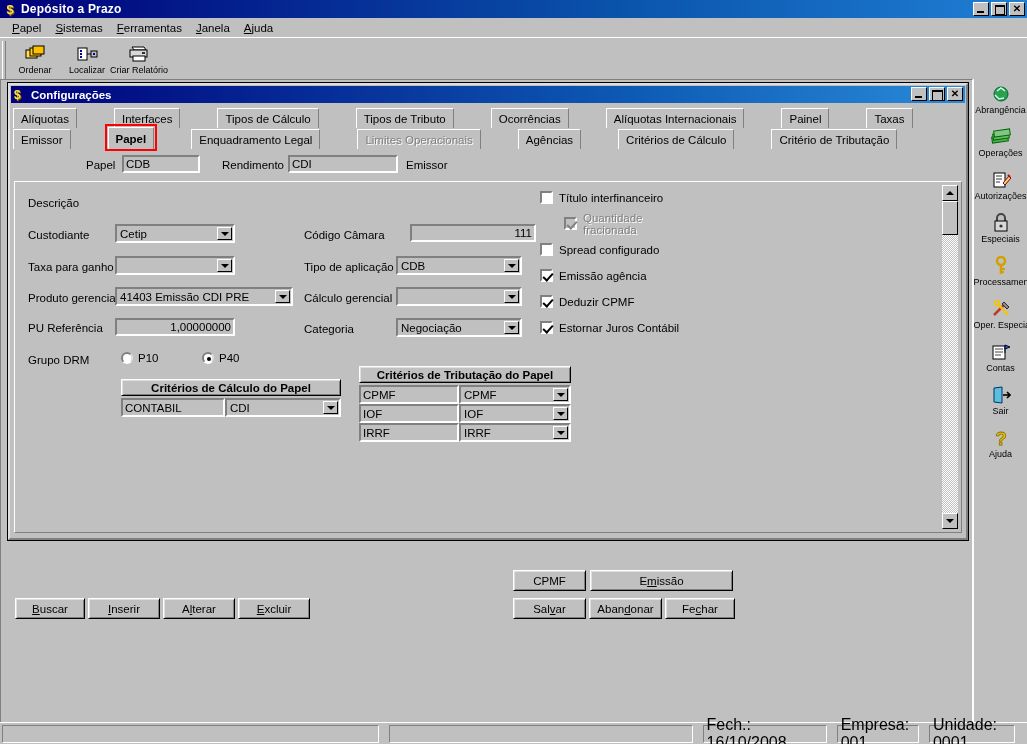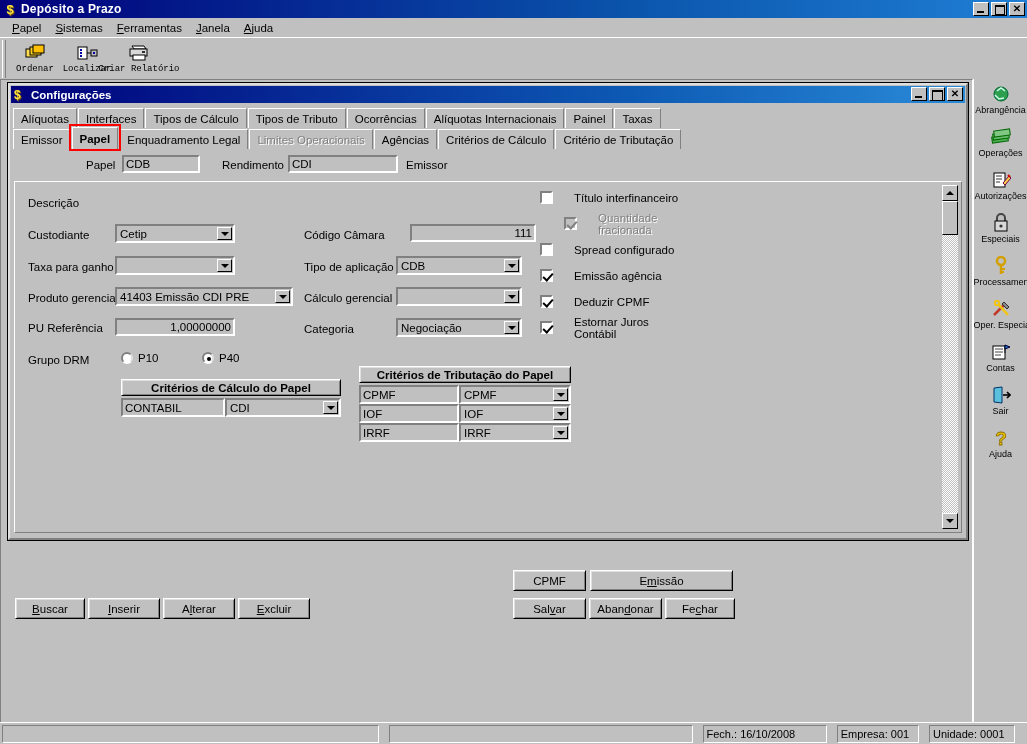--- a/index.html
+++ b/index.html
@@ -54,21 +54,21 @@
     background: #c0c0c0; display: flex; align-items: center; padding-left: 5px;
   }
   .menu-item { padding: 2px 7px; font-size: 11.5px; }
   .menu-item u { text-decoration: underline; }
 
   
   .toolbar {
     position: absolute; left: 0; top: 37px; width: 1027px; height: 42px;
     background: #c0c0c0;
     border-top: 1px solid #fff;
-    display: flex; align-items: center; padding-top: 1px; font-family: Liberation Mono, monospace;
+    display: flex; align-items: flex-end; padding-top: 1px;
   }
   .grip {
     width: 4px; height: 38px; margin: 0 3px 0 2px;
     border-left: 1px solid #fff; border-right: 1px solid #808080;
   }
   .tool-btn {
     width: 52px; height: 38px; display: flex; flex-direction: column;
     align-items: center; justify-content: flex-start; padding-top: 2px;
     background: transparent; border: 1px solid transparent;
   }
@@ -97,21 +97,21 @@
     height: 17px; margin: 1px;
     background: linear-gradient(to right, #00007b 0%, #0d5ab4 65%, #2a8ad8 100%);
     display: flex; align-items: center; padding-left: 3px; position: relative;
   }
   .child-tb .tb-icon { width:13px; color:#ffe23a; font-weight:bold; font-size:12px; margin-right:4px;
      text-shadow: 1px 1px 0 #806000;}
   .child-tb .tb-text { color:#fff; font-weight:bold; font-size:11.5px; }
   .child-buttons { position:absolute; right:2px; top:1px; display:flex; gap:2px; }
 
   
-  .tabrow { display: flex; align-items: flex-end; padding-left: 3px; height: 21px; }
+  .tabrow { display: flex; align-items: flex-end; padding-left: 3px; height: 21px; gap: 36px; }
   .tabrow.r1 { margin-top: 4px; }
   .tabrow.r2 { margin-top: 0px; }
   .tab {
     height: 20px; padding: 0 7px; background: #c0c0c0;
     border: 1px solid; border-color: #ffffff #808080 #c0c0c0 #ffffff;
     border-bottom: none;
     display: flex; align-items: center; font-size: 11.5px;
     margin-right: 1px; white-space: nowrap;
     position: relative;
   }
@@ -154,21 +154,21 @@
     background:#c0c0c0;
     border: 1px solid; border-color: #ffffff #000000 #000000 #ffffff;
     display:flex; align-items:center; justify-content:center;
   }
   .combo .arw i {
     width:0;height:0;border-left:4px solid transparent;border-right:4px solid transparent;
     border-top:4px solid #000; display:block;
   }
 
   
-  .cbrow { display:flex; align-items:center; height: 15px; gap: 15px; }
+  .cbrow { display:flex; align-items:center; height: 15px; }
   .cbx {
     width: 13px; height: 13px; background: #fff;
     border: 2px solid; border-color: #808080 #ffffff #ffffff #808080;
     margin-right: 6px; position: relative; flex: none;
   }
   .cbx.dis { background: #c0c0c0; }
   .cbx.on::after {
     content: ""; position: absolute; left: 3px; top: 0px;
     width: 4px; height: 8px; border: solid #000;
     border-width: 0 2px 2px 0; transform: rotate(42deg);
@@ -249,21 +249,21 @@
   .sb-lbl { font-size: 9px; white-space: nowrap; overflow:hidden; max-width:54px; text-align:center; }
 
   
   .statusbar {
     position:absolute; left:0; bottom:0; width:1027px; height: 22px;
     background:#c0c0c0; border-top: 1px solid #fff;
     display:flex; align-items:center; padding: 2px 2px;
   }
   .sb-pane {
     height: 18px; border: 1px solid; border-color:#808080 #ffffff #ffffff #808080;
-    display:flex; align-items:center; padding: 0 3px; font-size: 11px; margin-right: 10px;
+    display:flex; align-items:center; padding: 0 3px; font-size: 16px; margin-right: 10px;
   }
 </style>
 </head>
 <body>
 
 <div id="app">
 
   <div class="titlebar">
     <div class="tb-icon">$</div>
     <div class="tb-text">Depósito a Prazo</div>

